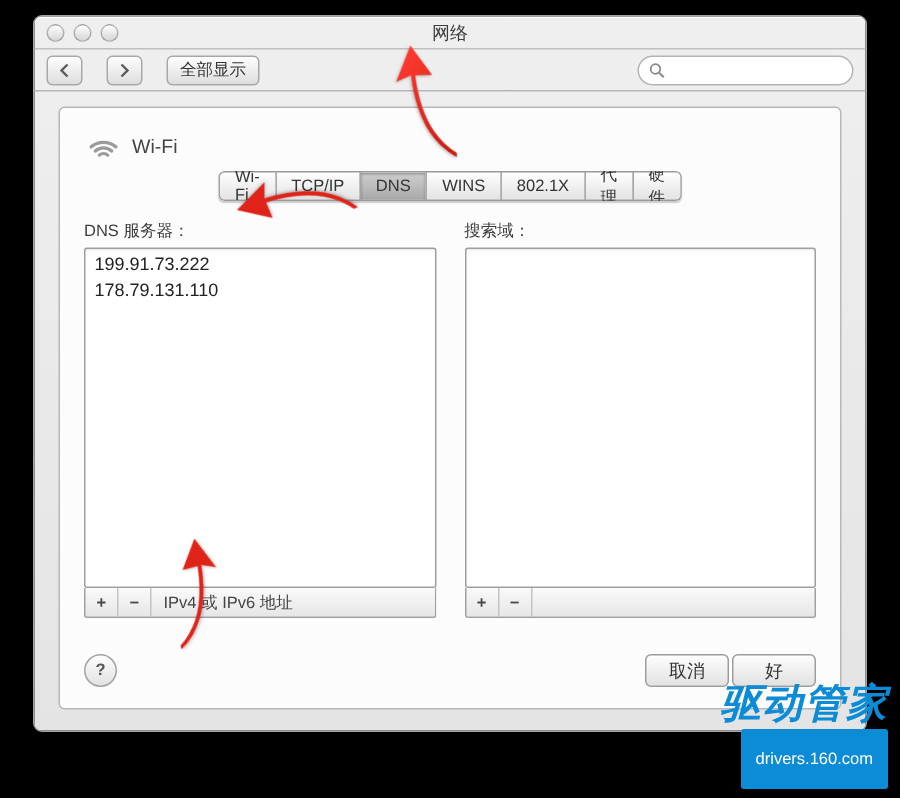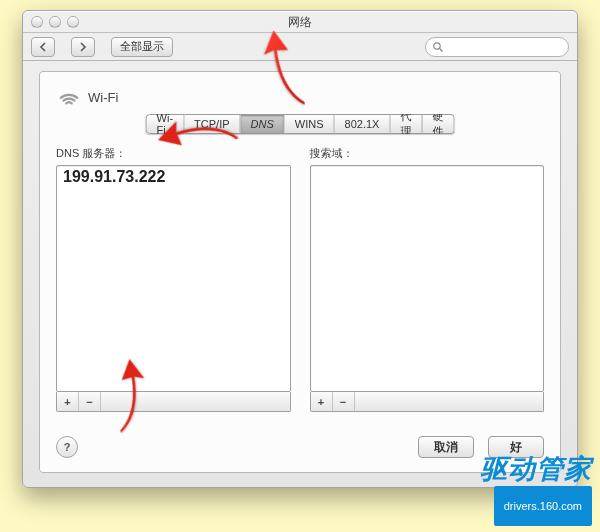--- a/index.html
+++ b/index.html
@@ -1,17 +1,17 @@
 <!DOCTYPE html>
 <html><head>
   <meta charset="utf-8">
   <style>
   * { box-sizing: border-box; margin: 0; padding: 0; }
   html, body { width: 600px; height: 532px; overflow: hidden; font-family: "Lucida Grande", "Helvetica Neue", sans-serif; font-size: 11px; background: #fff; }
-  .outer { position: relative; width:600px; height:532px; background:#fef9c3; }
+  .outer { position: relative; width:600px; height:532px; background:#000000; }
   .window {
     position:absolute; left:22px; top:10px; width:556px; height:478px;
     background: linear-gradient(#efefef,#e4e4e4);
     border:1px solid #a5a5a5; border-radius:6px;
     box-shadow: 0 10px 24px rgba(0,0,0,0.35), inset 0 1px 0 #fff;
   }
   .titlebar { height:22px; position:relative; border-bottom:1px solid #c0c0c0; }
   .traffic { position:absolute; left:8px; top:5px; display:flex; gap:6px; }
   .tl { width:12px; height:12px; border-radius:50%; border:1px solid rgba(0,0,0,0.25);
         background: linear-gradient(#fdfdfd,#d6d6d6); box-shadow: inset 0 1px 0 #fff; }
@@ -30,33 +30,33 @@
   }
   .svc { position:absolute; left:18px; top:14px; display:flex; align-items:center; gap:8px; }
   .svc-label { font-size:13px; color:#444; }
   .wifi-icon { width:22px; height:22px; display:flex; align-items:center; justify-content:center; }
   .segmented { position:absolute; left:50%; top:42px; transform:translateX(-50%);
     display:flex; border-radius:4px; overflow:hidden; box-shadow: 0 1px 1px rgba(0,0,0,0.2);}
   .seg { height:20px; padding:0 10px; font-size:11px; color:#333; border:1px solid #9a9a9a;
     border-left:none; background:linear-gradient(#fefefe,#e3e3e3); display:flex; align-items:center; }
   .seg:first-child { border-left:1px solid #9a9a9a; border-radius:4px 0 0 4px; }
   .seg:last-child  { border-radius:0 4px 4px 0; }
-  .seg.sel { background:linear-gradient(#cfcfcf,#a9a9a9); box-shadow: inset 0 1px 2px rgba(0,0,0,0.35); font-style: italic; }
+  .seg.sel { background:linear-gradient(#cfcfcf,#a9a9a9); box-shadow: inset 0 1px 2px rgba(0,0,0,0.35); }
   .columns { position:absolute; left:16px; right:16px; top:74px; bottom:60px; display:flex; gap:19px; }
   .col { flex:1; display:flex; flex-direction:column; }
   .col-title { font-size:11px; color:#3c3c3c; margin-bottom:4px; }
   .listbox { flex:1; border:1px solid #9f9f9f; background:#fff; border-radius:2px; position:relative;
     box-shadow: inset 0 1px 1px rgba(0,0,0,0.08); }
-  .items { padding:2px 6px; font-size:16px; color:#222; line-height:17px;font-weight:bold; }
+  .items { padding:2px 6px; font-size:12px; color:#222; line-height:17px; }
   .list-footer { height:20px; margin-top:0; display:flex; border:1px solid #9f9f9f; border-top:none;
     border-radius:0 0 2px 2px; background:linear-gradient(#fafafa,#e6e6e6); align-items:center; }
   .foot-btn { width:22px; height:100%; border-right:1px solid #c4c4c4; display:flex;
     align-items:center; justify-content:center; font-weight:bold; color:#4a4a4a; }
   .foot-txt { padding-left:8px; color:#444; font-size:11px; }
-  .btn-row { position:absolute; right:16px; bottom:14px; display:flex; gap:14px;font-weight:bold; }
+  .btn-row { position:absolute; right:16px; bottom:14px; display:flex; gap:2px; }
   .push { min-width:56px; height:22px; border-radius:4px; border:1px solid #9c9c9c;
     background:linear-gradient(#fdfdfd,#e2e2e2); font-size:12px; color:#333;
     display:flex; align-items:center; justify-content:center; box-shadow: inset 0 1px 0 #fff; }
   .help { position:absolute; left:16px; bottom:14px; width:22px; height:22px; border-radius:50%;
     border:1px solid #a3a3a3; background:linear-gradient(#fdfdfd,#e2e2e2);
     display:flex; align-items:center; justify-content:center; color:#555; font-weight:bold; }
   .arrow { position:absolute; pointer-events:none; }
   .arrow.a1 { left:256px; top:34px; width:76px; height:60px; transform:rotate(44deg); }
   .arrow.a2 { left:159px; top:115px; width:76px; height:60px; transform:rotate(22deg) scaleY(-1); }
   .arrow.a3 { left:85px; top:364px; width:70px; height:60px; transform:rotate(120deg) scaleY(-1); }
@@ -122,25 +122,27 @@
           <div class="seg">代理</div>
           <div class="seg">硬件</div>
         </div>
 
       <div class="columns">
         <div class="col">
           <div class="col-title">DNS 服务器：</div>
           <div class="listbox">
             <div class="items" id="dns-items">
                 <div>199.91.73.222</div>
+                <div>178.79.131.110</div>
               </div>
           </div>
           <div class="list-footer">
             <div class="foot-btn">+</div>
             <div class="foot-btn">−</div>
+            <div class="foot-txt">IPv4 或 IPv6 地址</div>
           </div>
         </div>
         <div class="col">
           <div class="col-title">搜索域：</div>
           <div class="listbox"></div>
           <div class="list-footer">
             <div class="foot-btn">+</div>
             <div class="foot-btn">−</div>
           </div>
         </div>

